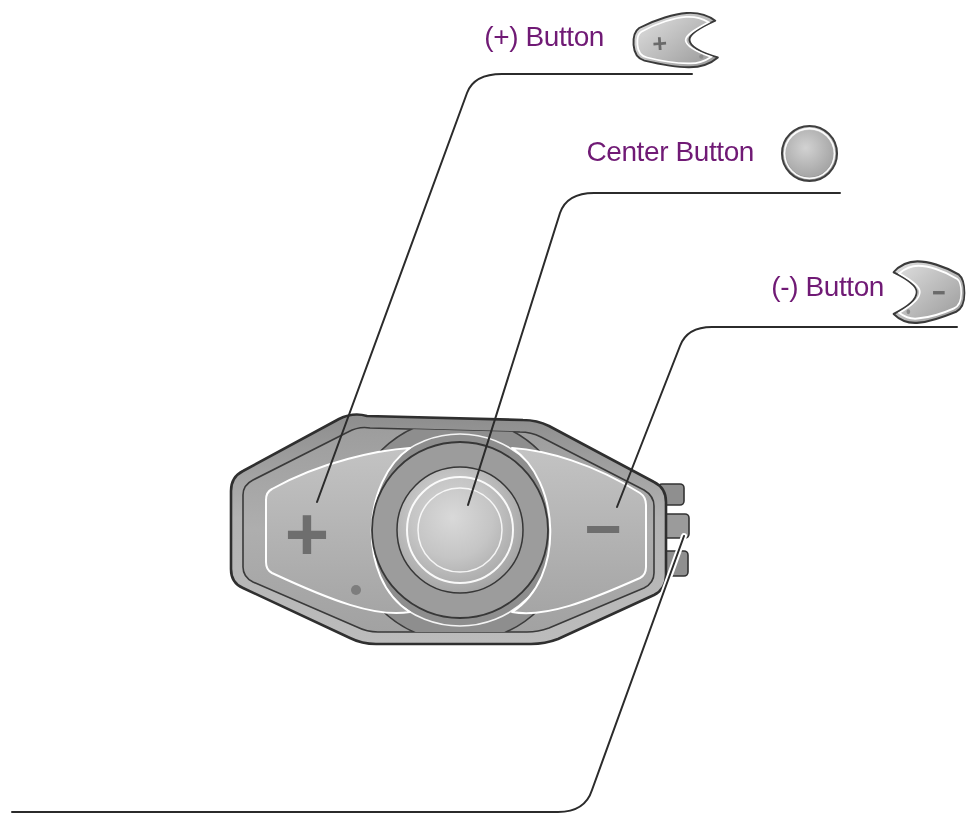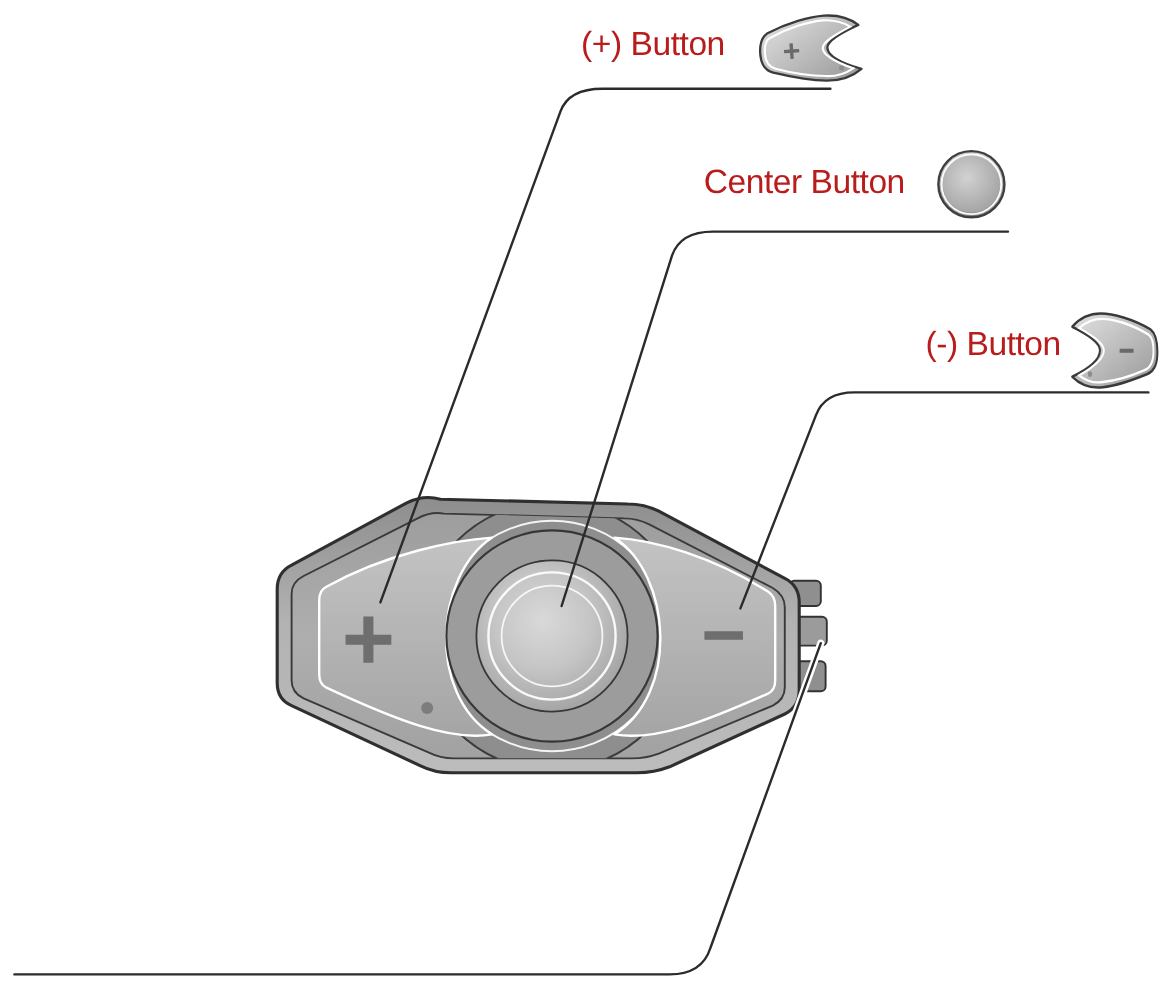--- a/index.html
+++ b/index.html
@@ -1,21 +1,21 @@
 <!DOCTYPE html>
 <html><head>
 <meta charset="utf-8">
 <style>
   html,body { margin:0; padding:0; background:#ffffff; }
   .stage {
     position:relative; width:969px; height:831px; background:#ffffff;
     font-family:"Liberation Sans","DejaVu Sans",sans-serif; overflow:hidden;
   }
   .label {
-    position:absolute; color:#b91c1c; font-size:28px; line-height:32px;
+    position:absolute; color:#701a75; font-size:28px; line-height:32px;
     letter-spacing:-0.4px; white-space:nowrap;
   }
   .label.r { text-align:right; }
   .abs { position:absolute; }
   svg { display:block; }
 </style>
 </head>
 <body>
 
 <div class="stage">

